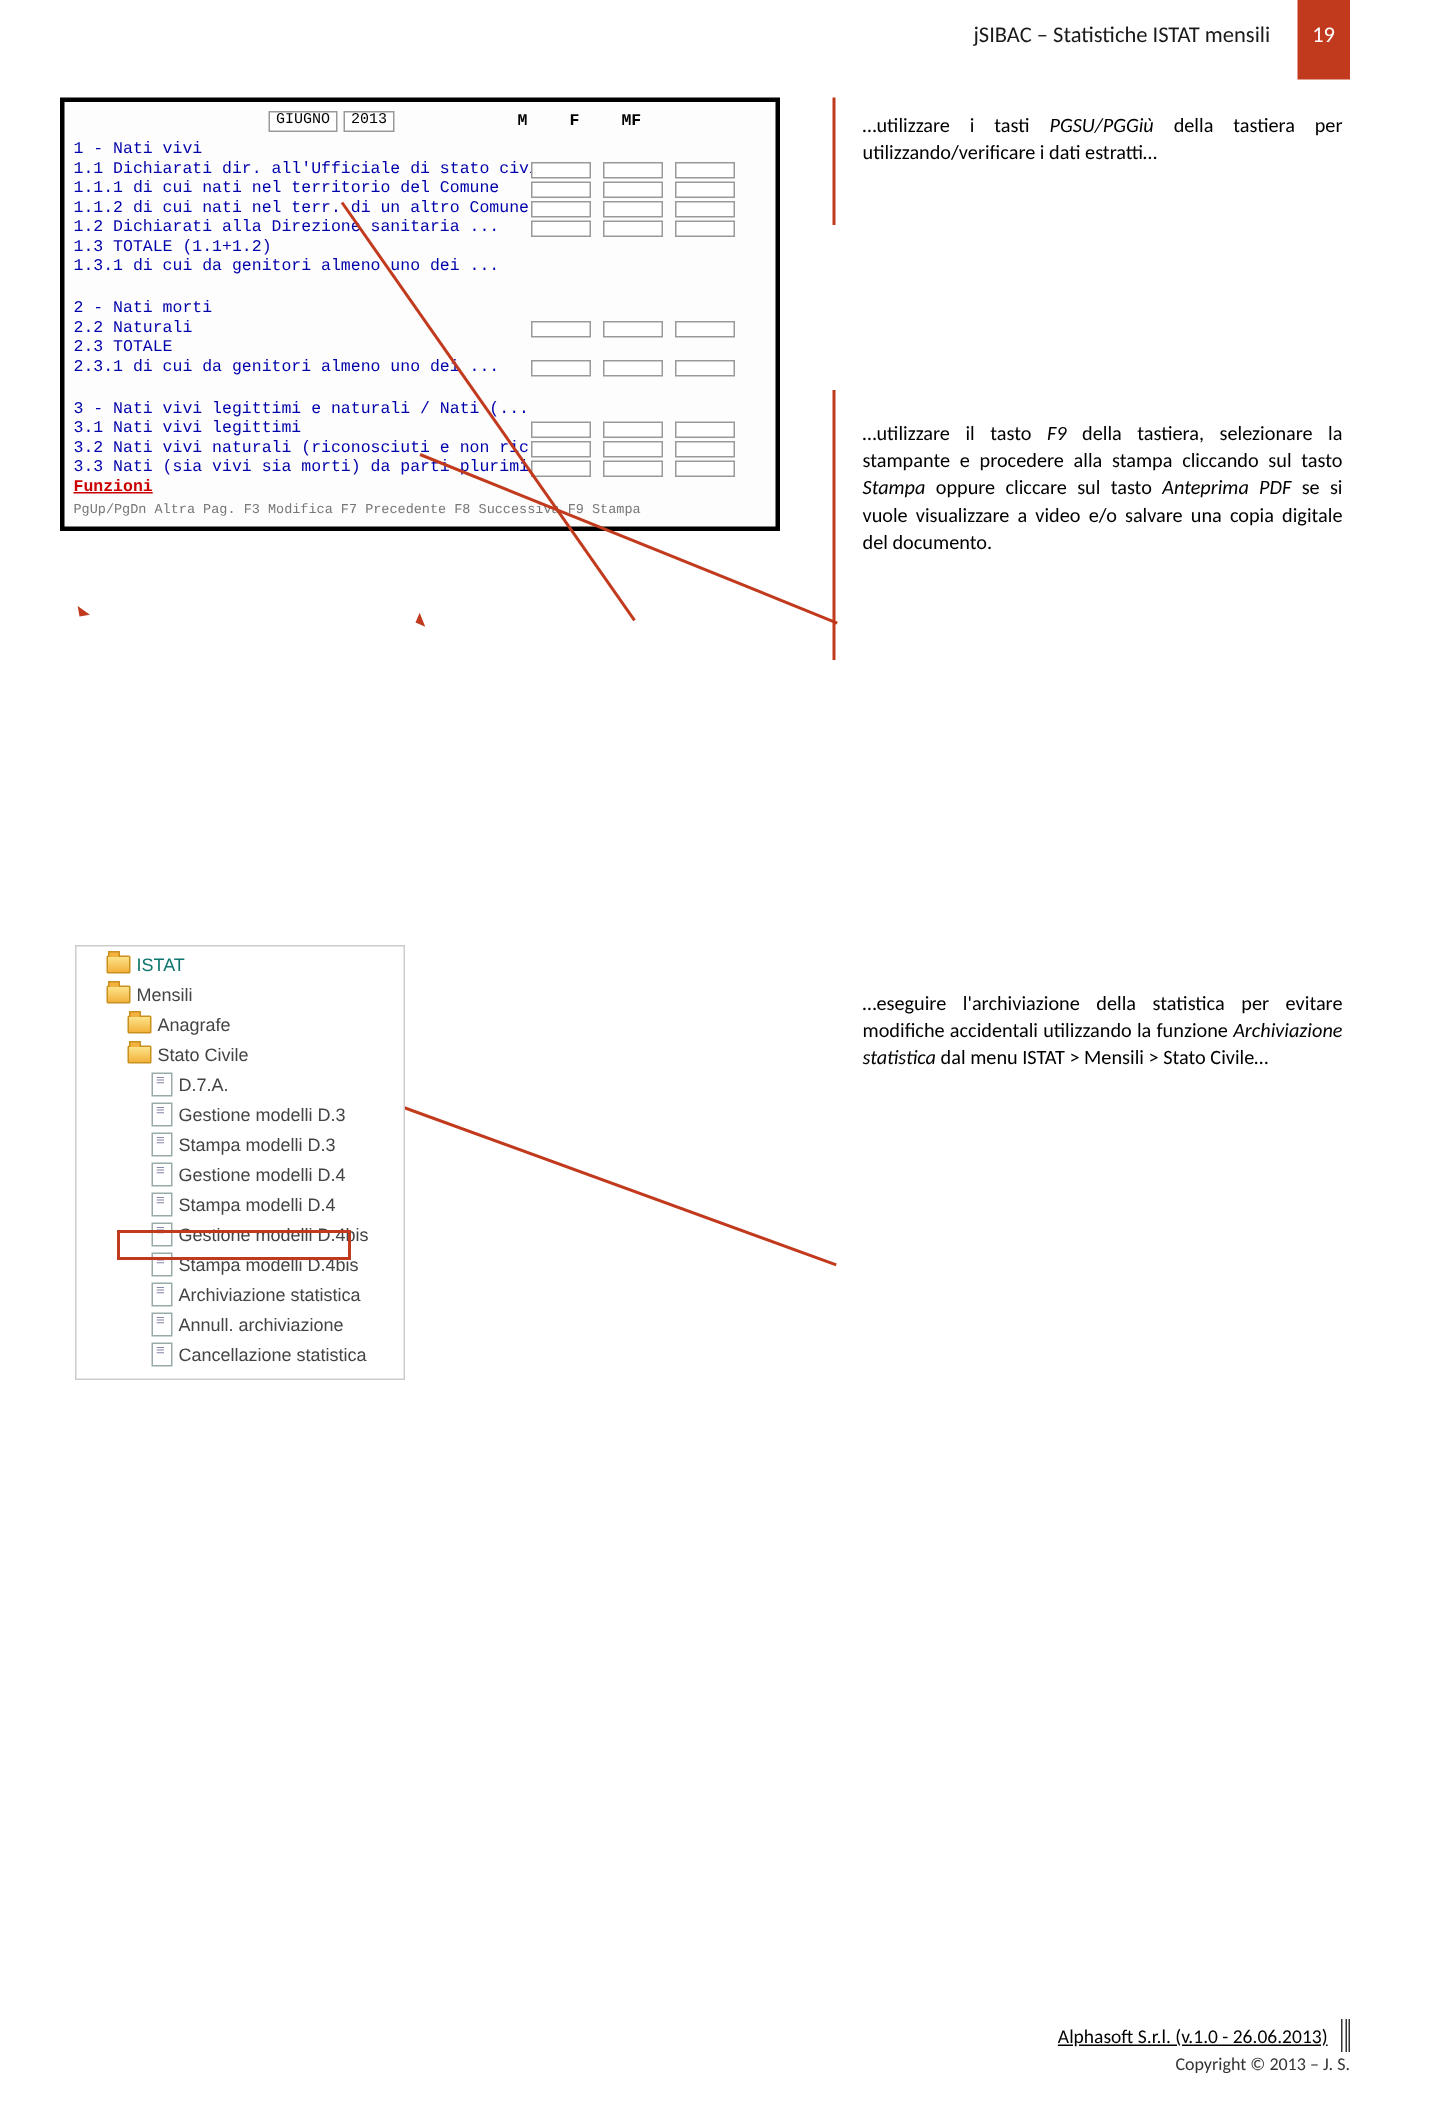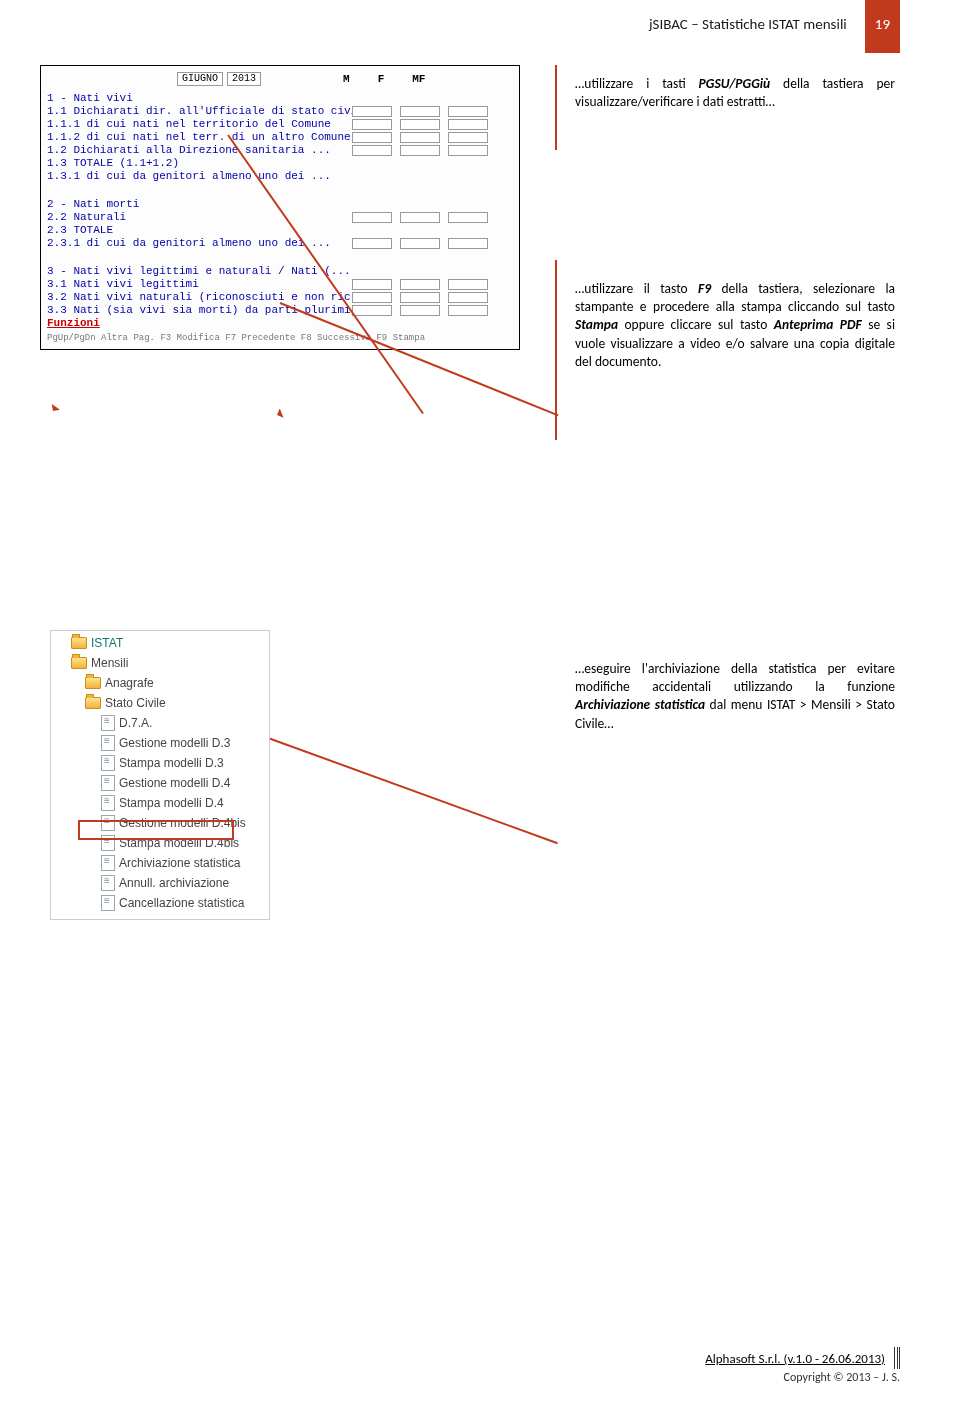--- a/index.html
+++ b/index.html
@@ -33,21 +33,21 @@
     padding: 20px 10px;
     font-size: 15px;
     margin-left: 8px;
   }
   
   .shot1 {
     position: absolute;
     top: 65px;
     left: 40px;
     width: 480px;
-    border: 1px solid #000000;
+    border: 3px solid #000000;
     background: #fdfdfd;
     padding: 6px 0 6px 6px;
     font-family: "Courier New", monospace;
     font-size: 11px;
     color: #00a;
   }
   .shot1 .hdr {
     display: flex;
     align-items: center;
     margin-bottom: 6px;
@@ -79,21 +79,21 @@
   .shot1 .fn { color: #c00; font-weight: bold; text-decoration: underline; }
   .shot1 .fbar { color: #777; font-size: 9px; margin-top: 4px; }
 
   
   .note {
     position: absolute;
     font-size: 13.5px;
     line-height: 1.35;
     text-align: justify;
   }
-  .note .bi { font-weight: bold; font-style: italic; }
+  .note .bi { font-weight: normal; font-style: italic; }
   .note1 { top: 75px; left: 575px; width: 320px; }
   .note2 { top: 280px; left: 575px; width: 320px; }
   .note3 { top: 660px; left: 575px; width: 320px; }
   .vbar1 { position: absolute; top: 65px; left: 555px; width: 2px; height: 85px; background: #c23a1d; }
   .vbar2 { position: absolute; top: 260px; left: 555px; width: 2px; height: 180px; background: #c23a1d; }
 
   
   .tree-outer {
     position: absolute;
     top: 630px; left: 50px; width: 220px;
@@ -260,21 +260,21 @@
 <div class="vbar1"></div>
 <div class="vbar2"></div>
 
 <div class="redline" style="top:134px; left:228px; width:340px; transform:rotate(55deg);"></div>
 <div class="arrowhead" style="top:406px; left:48px; transform:rotate(-55deg);"></div>
 <div class="redline" style="top:302px; left:280px; width:300px; transform:rotate(22deg);"></div>
 <div class="arrowhead" style="top:410px; left:272px; transform:rotate(-22deg);"></div>
 <div class="redline" style="top:726px; left:238px; width:340px; transform:rotate(20deg);"></div>
 
 <div class="note note1">
-  <span>…utilizzare i tasti </span><span class="bi">PGSU/PGGiù</span><span> della tastiera per visualizzare/verificare i dati estratti…</span>
+  <span>…utilizzare i tasti </span><span class="bi">PGSU/PGGiù</span><span> della tastiera per utilizzando/verificare i dati estratti…</span>
 </div>
 
 <div class="note note2">
   <span>…utilizzare il tasto </span><span class="bi">F9</span><span> della tastiera, selezionare la stampante e procedere alla stampa cliccando sul tasto </span><span class="bi">Stampa</span><span> oppure cliccare sul tasto </span><span class="bi">Anteprima PDF</span><span> se si vuole visualizzare a video e/o salvare una copia digitale del documento.</span>
 </div>
 
 <div class="note note3">
   <span>…eseguire l'archiviazione della statistica per evitare modifiche accidentali utilizzando la funzione </span><span class="bi">Archiviazione statistica</span><span> dal menu ISTAT &gt; Mensili &gt; Stato Civile…</span>
 </div>
 

